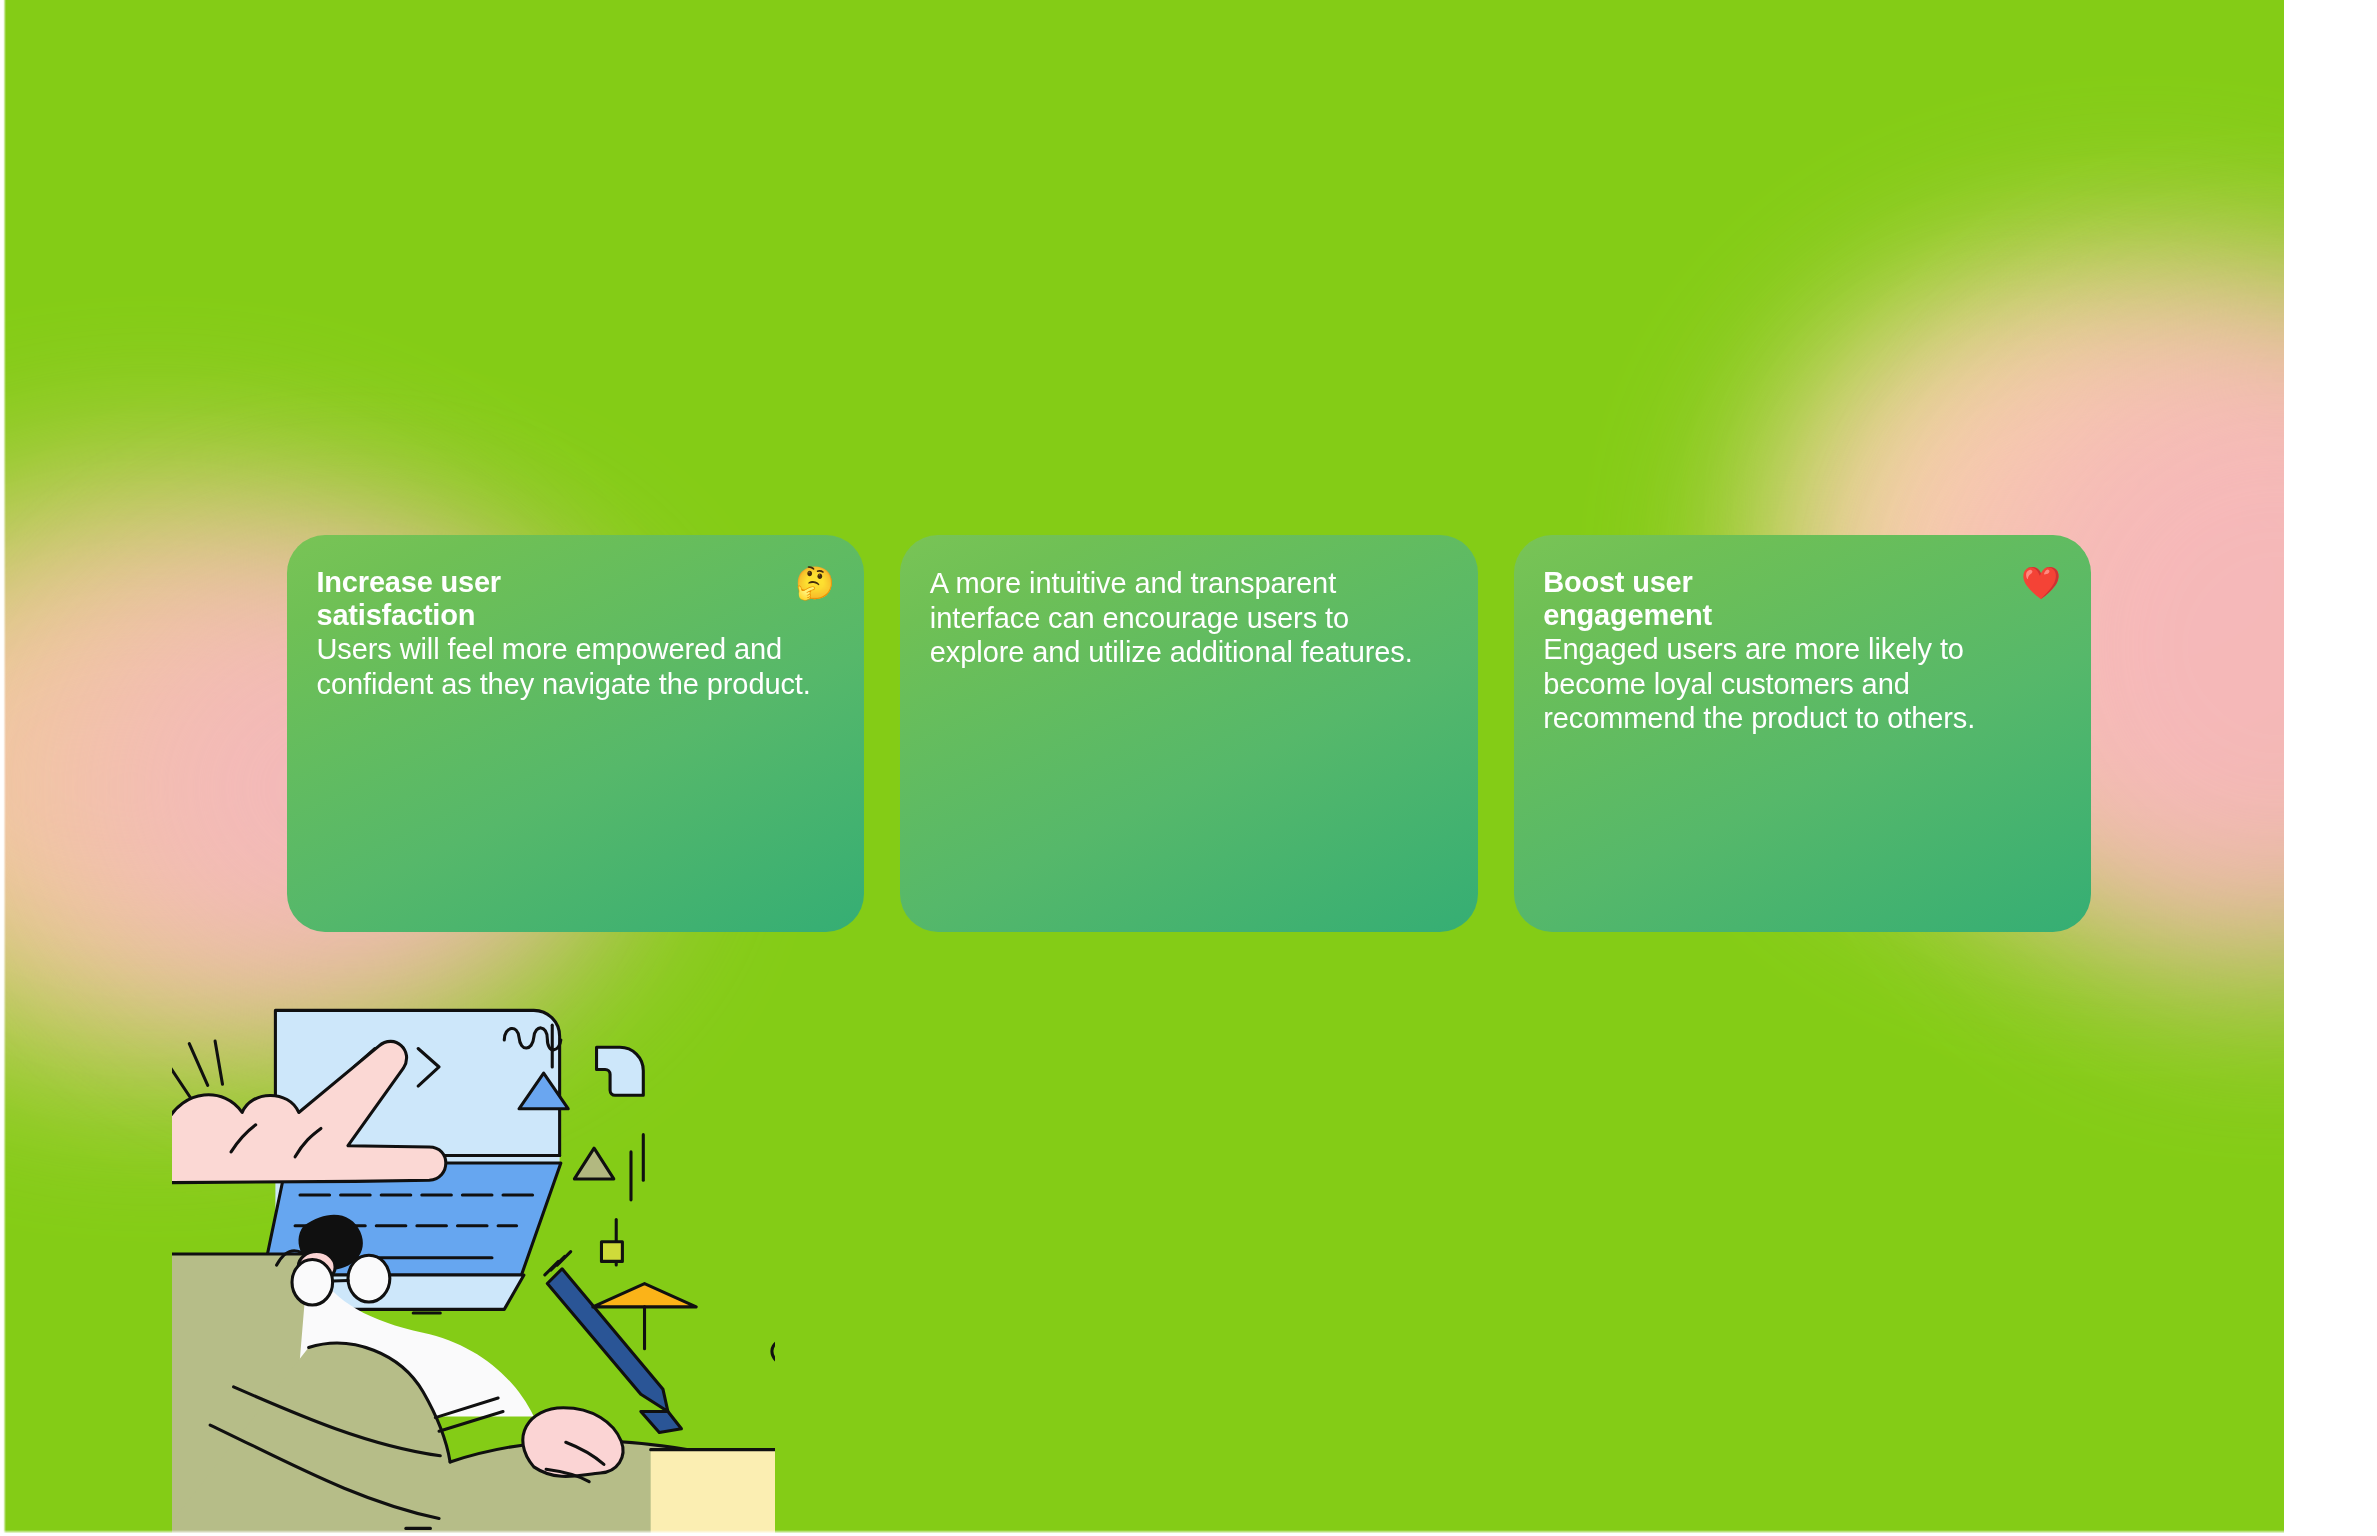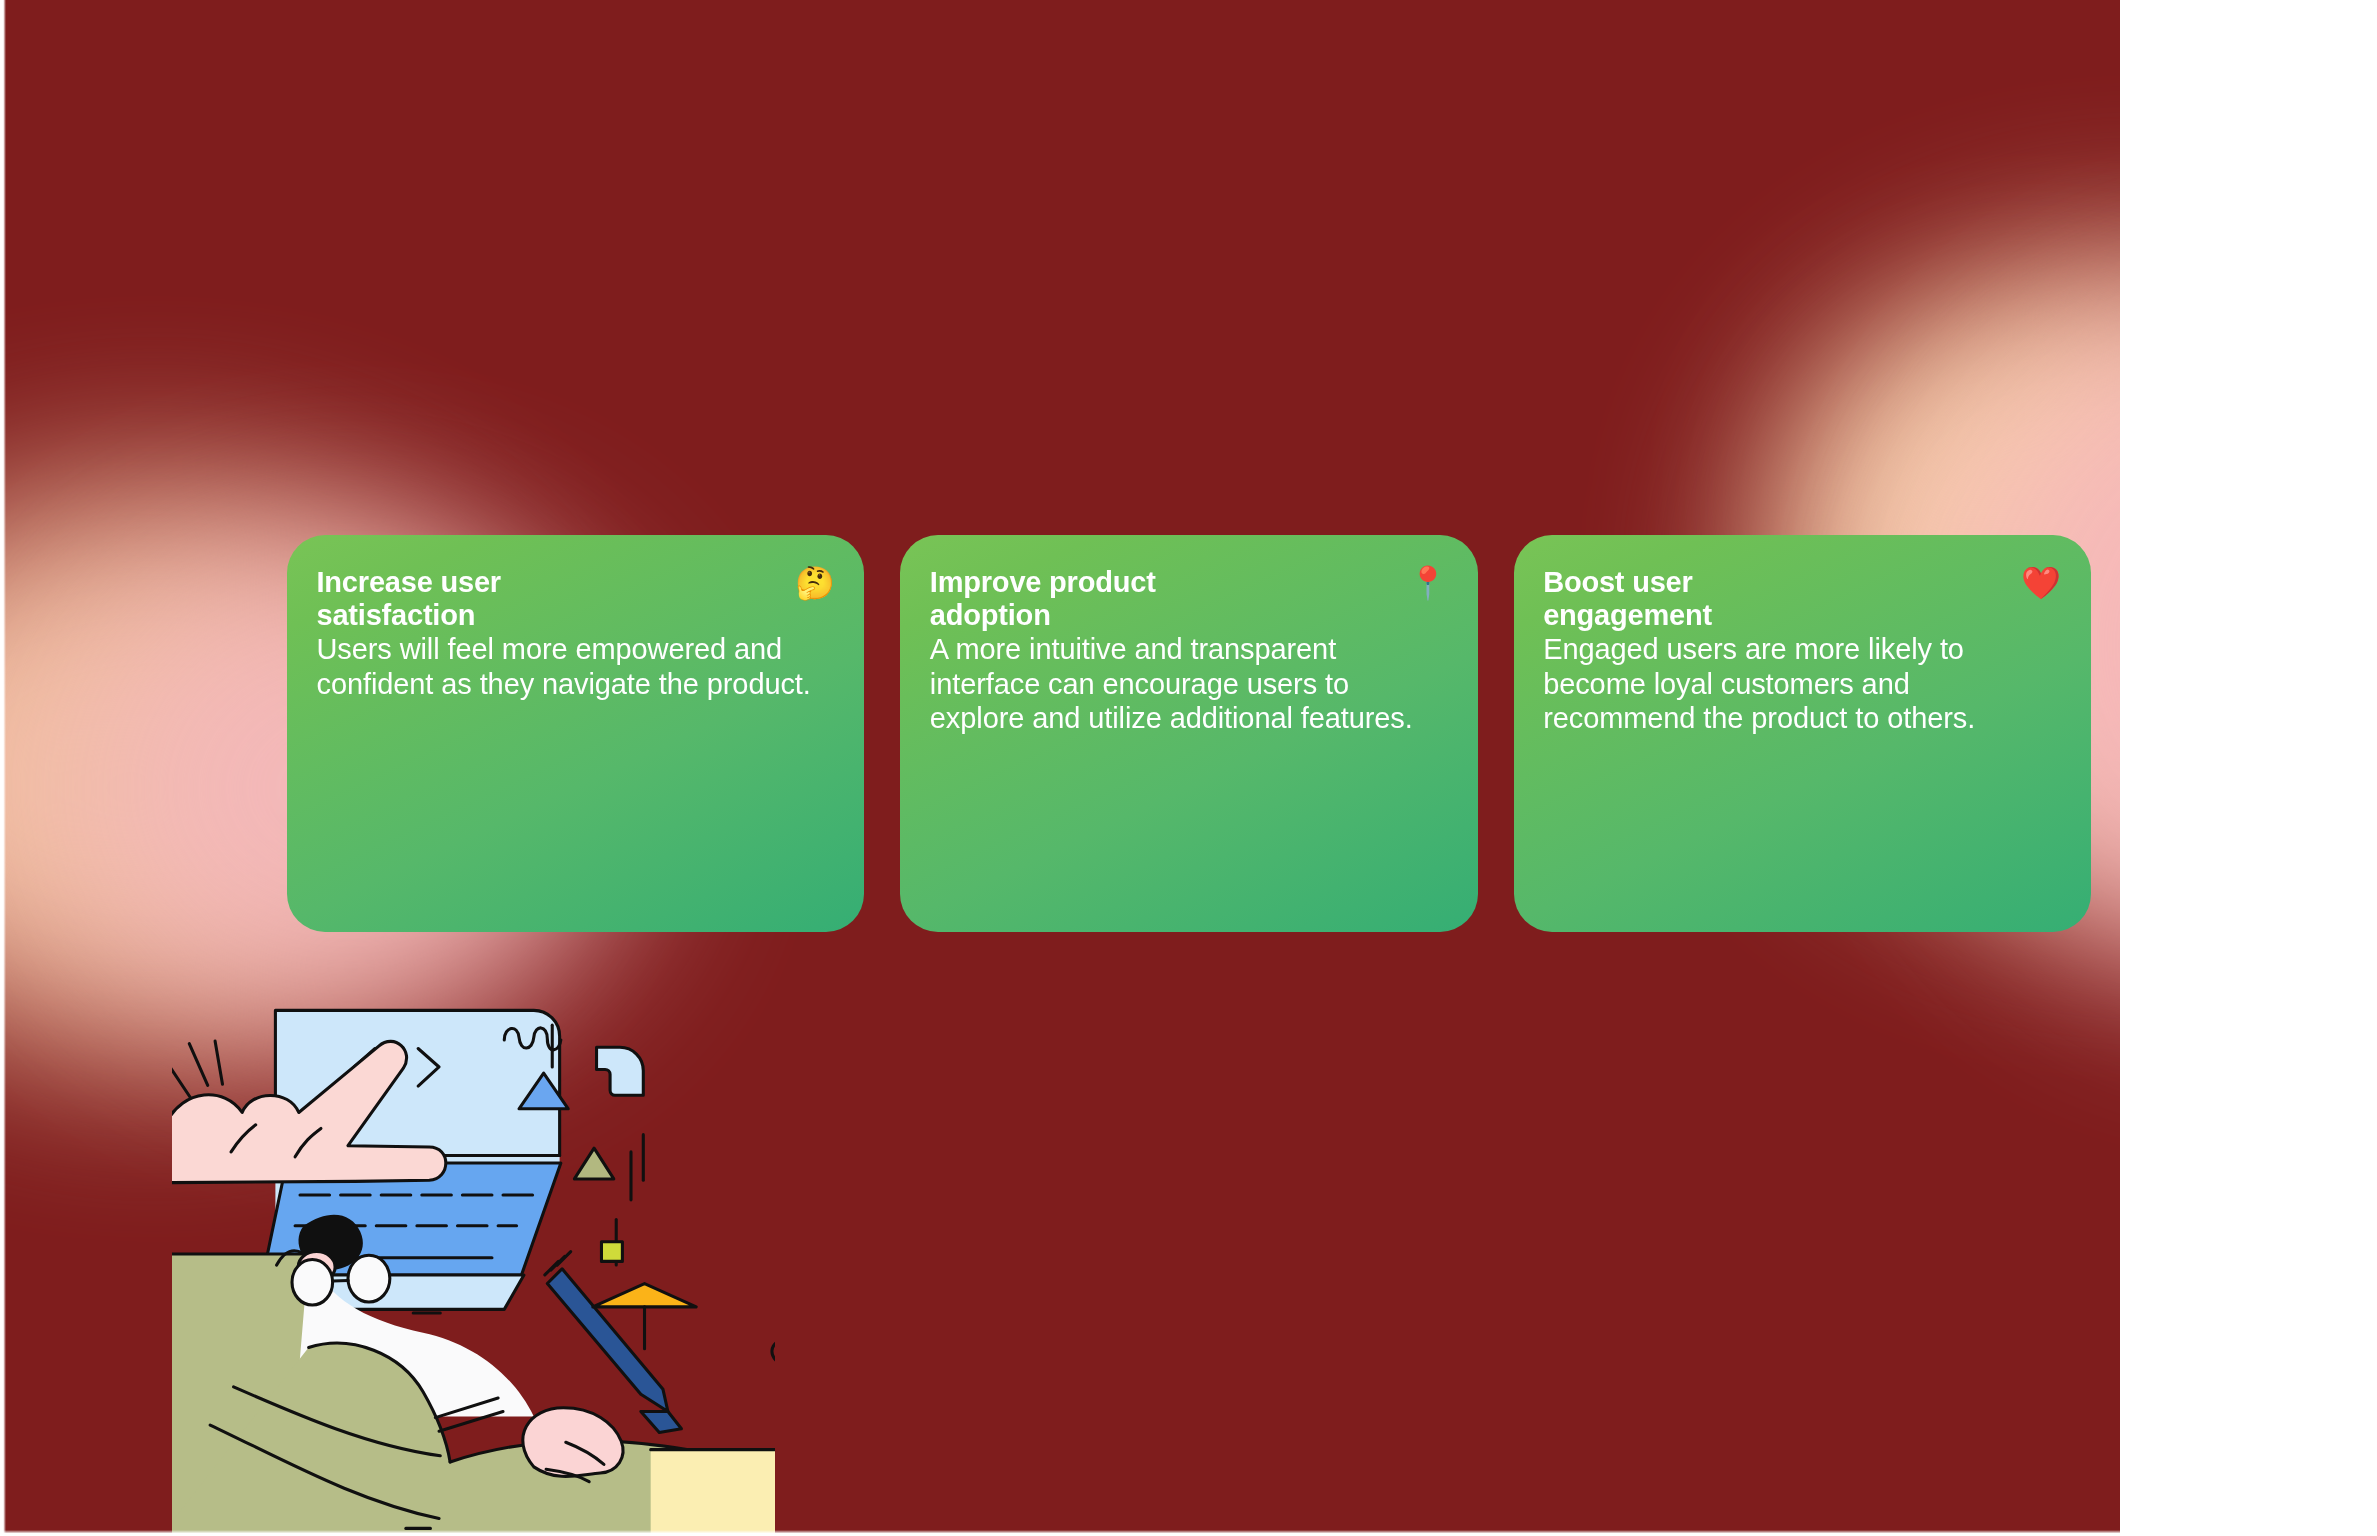--- a/index.html
+++ b/index.html
@@ -5,22 +5,22 @@
   * { margin:0; padding:0; box-sizing:border-box; }
   html, body {
     width:2377px; height:1537px;
     background:#ffffff;
     font-family:"Liberation Sans", sans-serif;
     overflow:hidden;
   }
 
   #canvas {
     position:relative;
-    width:2120px; height:1537px;
-    background:#7f1d1d;
+    width:2284px; height:1537px;
+    background:#84cc16;
     overflow:hidden;
   }
 
   
   .blob { position:absolute; border-radius:50%; filter:blur(92px); pointer-events:none; }
   .blob-left-peach {
     left:-209px; top:492px; width:726px; height:554px;
     background:#f7c8a8; opacity:.95;
   }
   .blob-left-pink {
@@ -127,25 +127,20 @@
       <div class="card-head">
         <div class="card-title">Increase user
 satisfaction</div>
         <div class="card-emoji">🤔</div>
       </div>
       <div class="card-body">Users will feel more empowered and confident as they navigate the product.</div>
     </div>
 
 
     <div class="card">
-      <div class="card-head">
-        <div class="card-title">Improve product
-adoption</div>
-        <div class="card-emoji">📍</div>
-      </div>
       <div class="card-body">A more intuitive and transparent interface can encourage users to explore and utilize additional features.</div>
     </div>
 
     <div class="card">
       <div class="card-head">
         <div class="card-title">Boost user
 engagement</div>
         <div class="card-emoji">❤️</div>
       </div>
       <div class="card-body">Engaged users are more likely to become loyal customers and recommend the product to others.</div>

